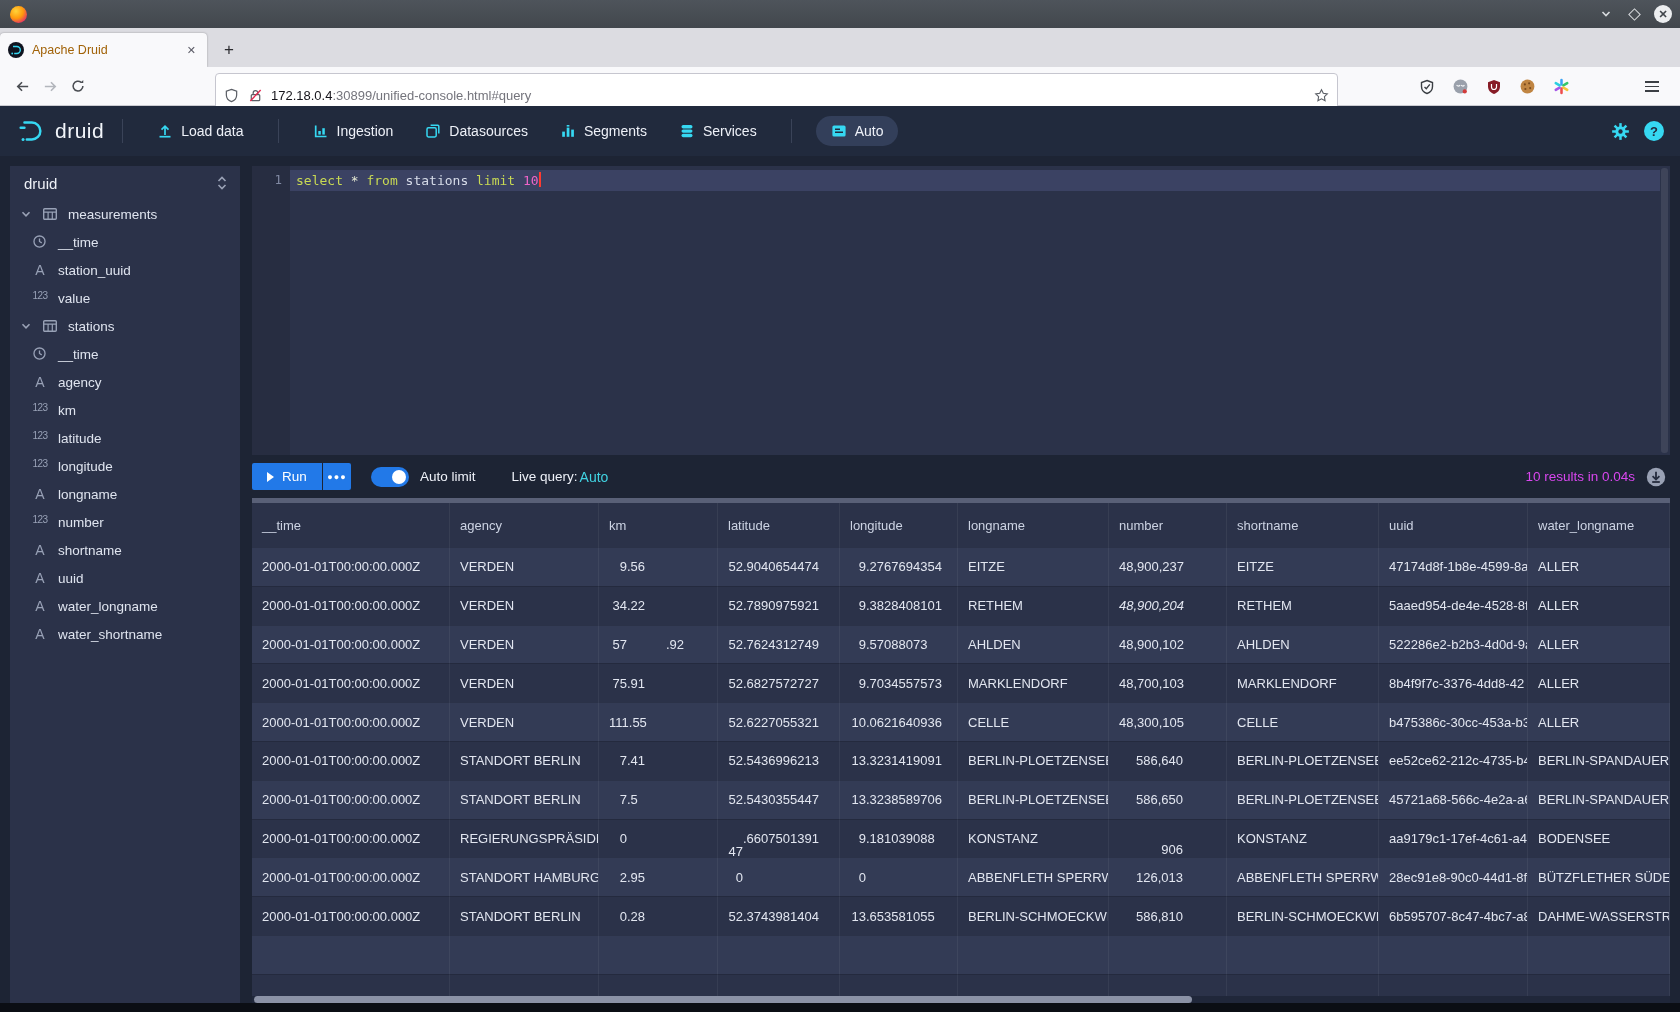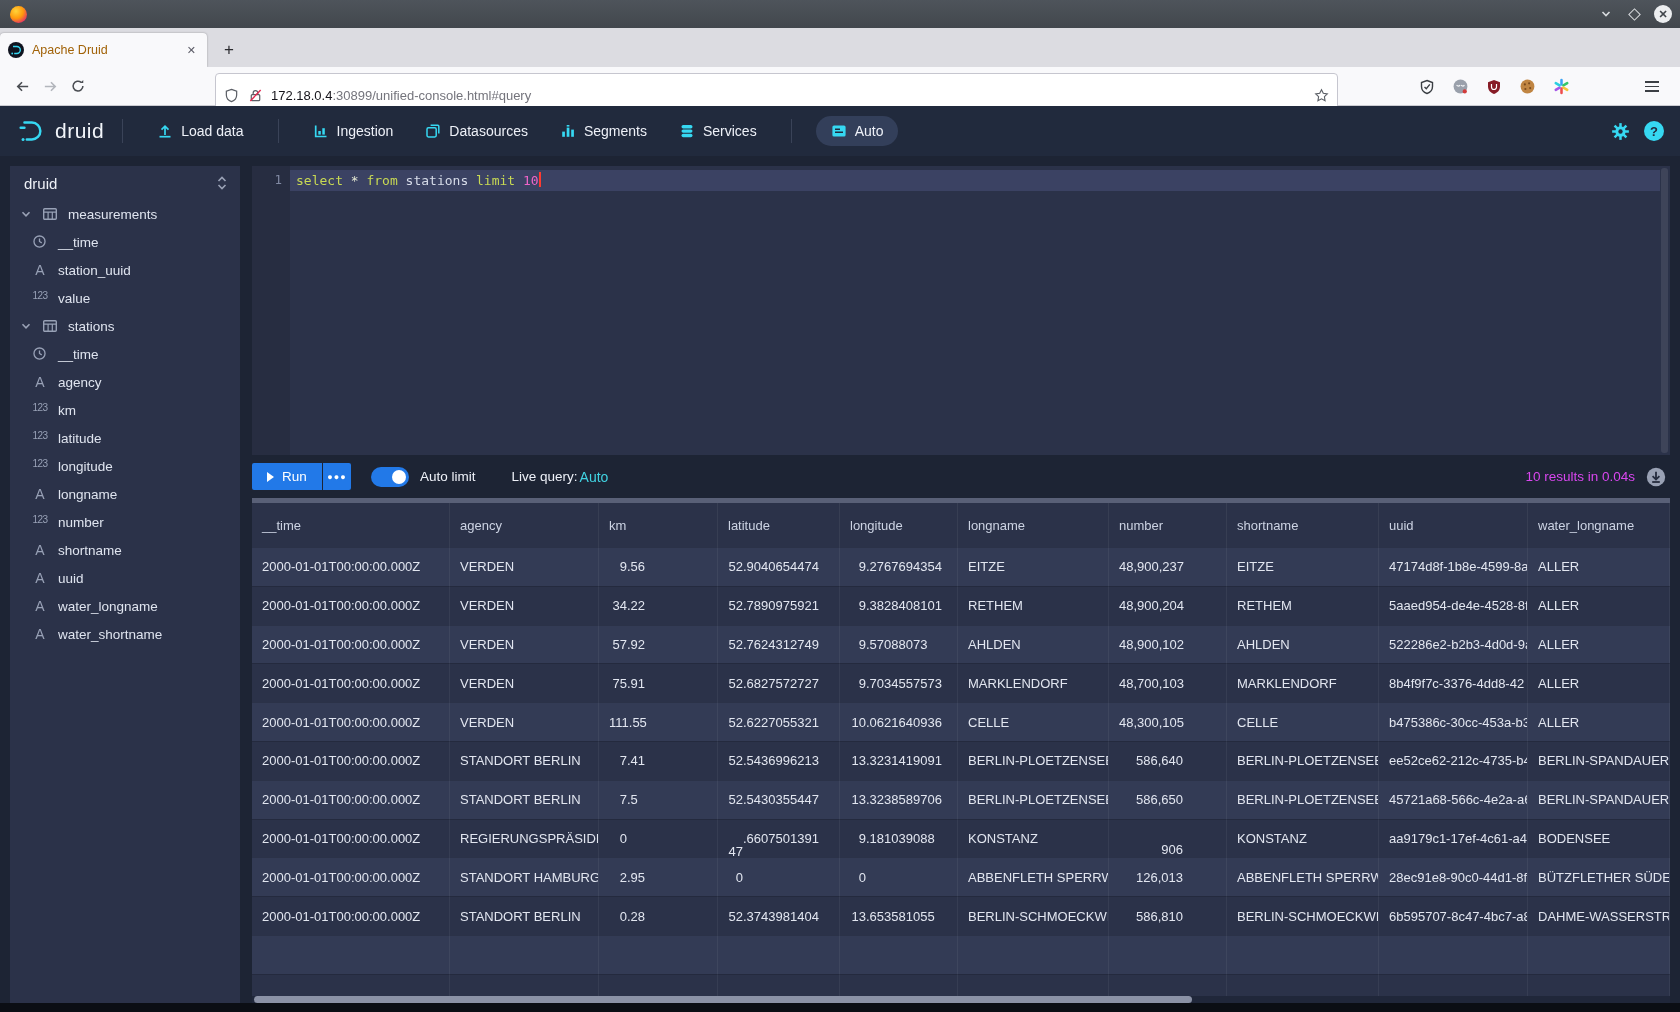--- a/index.html
+++ b/index.html
@@ -522,30 +522,30 @@
           <div class="cell num" style="width: 122px;">
             <span class="ip" style="min-width: 15px;">52</span>
             <span>.7890975921</span>
           </div>
           <div class="cell num" style="width: 118px;">
             <span class="ip" style="min-width: 16px;">9</span>
             <span>.3828408101</span>
           </div>
           <div class="cell" style="width: 151px;">RETHEM</div>
           <div class="cell num" style="width: 118px;">
-            <span class="ip" style="min-width: 64px;">48,900,204</span>
+            <span class="ip" style="min-width: 64px; font-style: italic;">48,900,204</span>
           </div>
           <div class="cell" style="width: 152px;">RETHEM</div>
           <div class="cell" style="width: 149px;">5aaed954-de4e-4528-8f</div>
           <div class="cell" style="width: 142px;">ALLER</div>
         </div>
         <div class="trow odd">
           <div class="cell" style="width: 198px;">2000-01-01T00:00:00.000Z</div>
           <div class="cell" style="width: 149px;">VERDEN</div>
-          <div class="cell num" style="width: 119px;">
+          <div class="cell num" style="width: 119px; gap: 39px;">
             <span class="ip" style="min-width: 18px;">57</span>
             <span>.92</span>
           </div>
           <div class="cell num" style="width: 122px;">
             <span class="ip" style="min-width: 15px;">52</span>
             <span>.7624312749</span>
           </div>
           <div class="cell num" style="width: 118px;">
             <span class="ip" style="min-width: 16px;">9</span>
             <span>.57088073</span>

